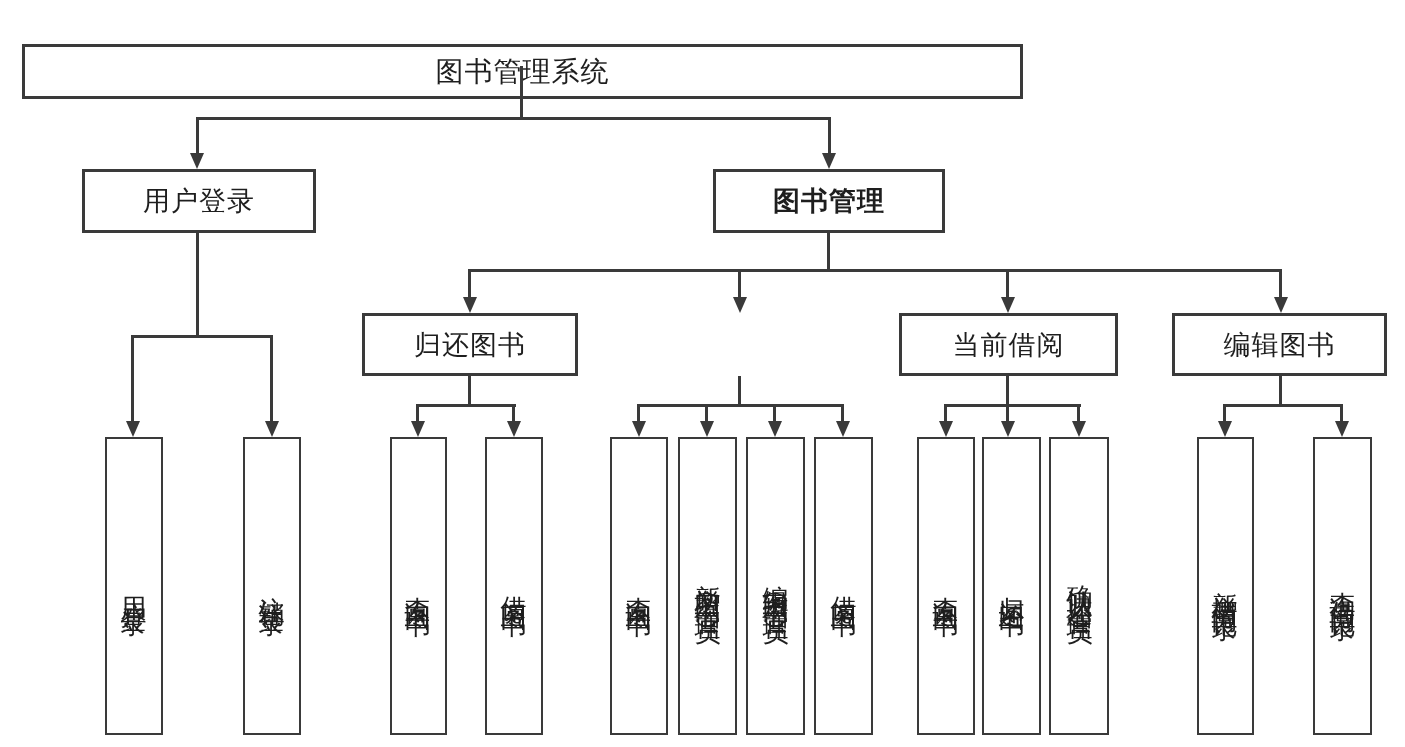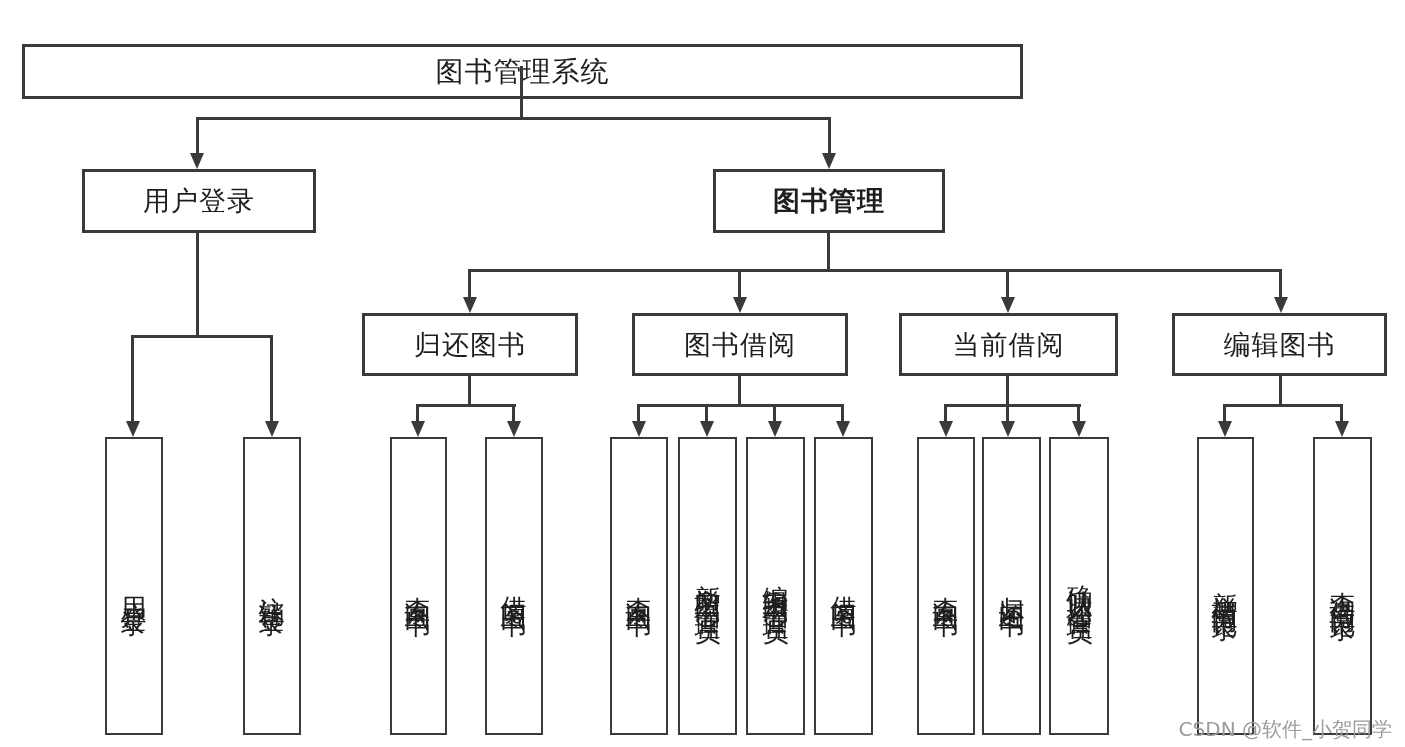--- a/index.html
+++ b/index.html
@@ -70,21 +70,20 @@
 <div class="canvas">
 
   <div class="node h top" style="left:22px; top:13px; width:1001px; height:55px;margin-top:31px;">图书管理系统</div>
 
   <div class="node h" style="left:82px; top:169px; width:234px; height:64px;">用户登录</div>
 
   <div class="node h" style="left:713px; top:169px; width:232px; height:64px;font-weight:bold;">图书管理</div>
 
   <div class="node h" style="left:362px; top:313px; width:216px; height:63px;">归还图书</div>
 
-  <div class="node h" style="left:632px; top:313px; width:216px; height:63px;">图书借阅</div>
 
   <div class="node h" style="left:899px; top:313px; width:219px; height:63px;text-align:right;">当前借阅</div>
 
   <div class="node h" style="left:1172px; top:313px; width:215px; height:63px;">编辑图书</div>
 
   <div class="node v" style="left:105px; top:437px; width:58px; height:298px;">用户登录</div>
   <div class="node v" style="left:243px; top:437px; width:58px; height:298px;">注销登录</div>
 
   <div class="node v" style="left:390px; top:437px; width:57px; height:298px;">查询图书</div>
   <div class="node v" style="left:485px; top:437px; width:58px; height:298px;">借阅图书</div>
@@ -152,15 +151,14 @@
   <div class="vline" style="left:1077px; top:404px; height:20px;"></div>
   <div class="arrow" style="left:1072px; top:421px;"></div>
 
   <div class="vline" style="left:1279px; top:376px; height:31px;"></div>
   <div class="hline" style="left:1223px; top:404px; width:120px;"></div>
   <div class="vline" style="left:1223px; top:404px; height:20px;"></div>
   <div class="arrow" style="left:1218px; top:421px;"></div>
   <div class="vline" style="left:1340px; top:404px; height:20px;"></div>
   <div class="arrow" style="left:1335px; top:421px;"></div>
 
-  <div class="watermark">CSDN @软件_小贺同学</div>
 
 </div>
 
 </body></html>

